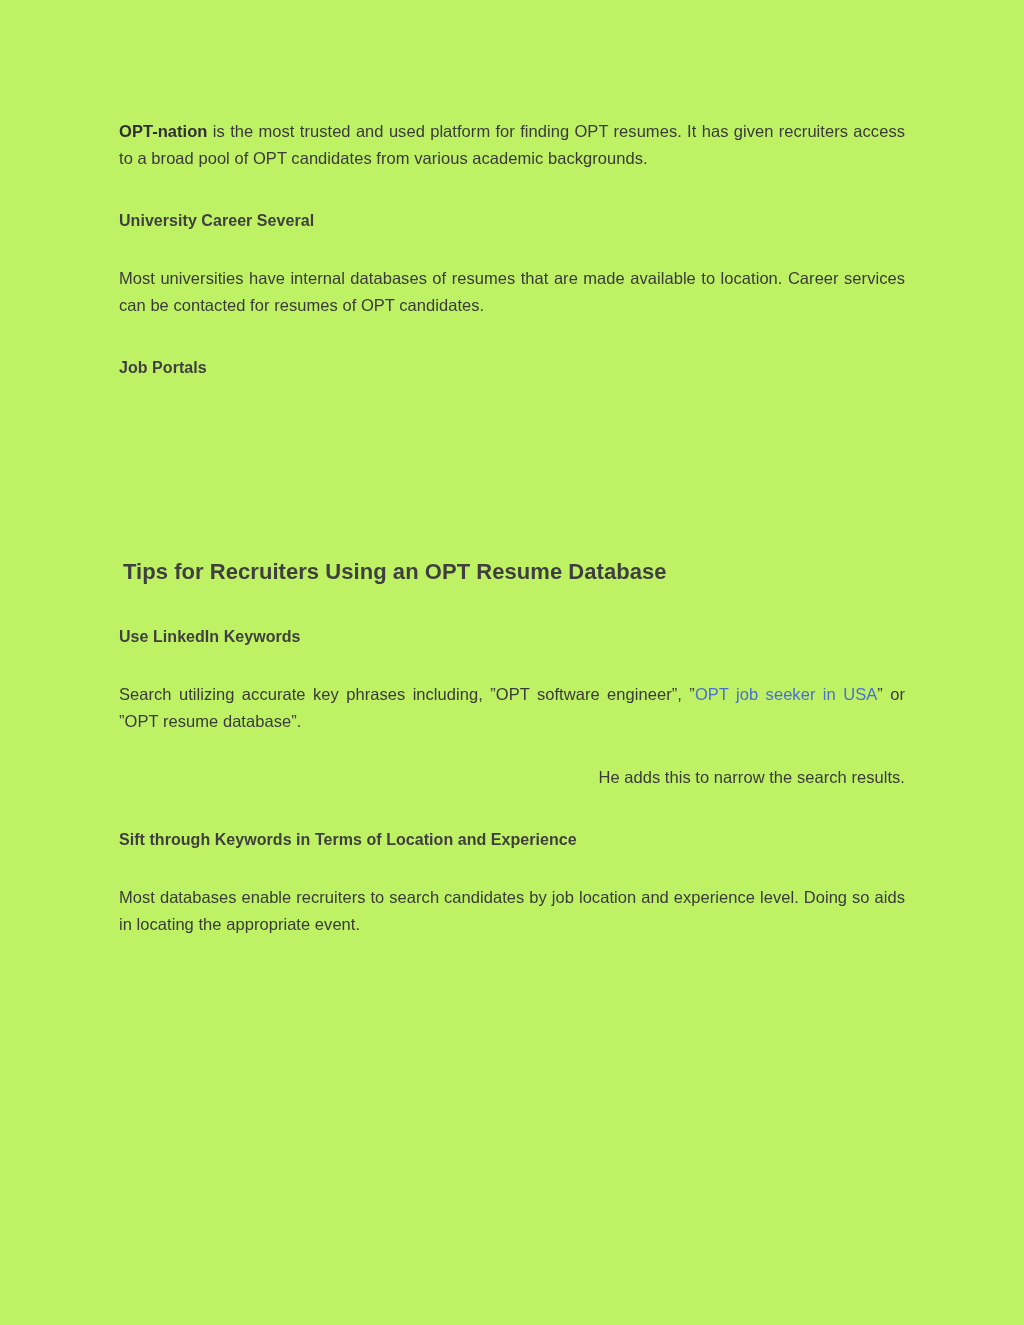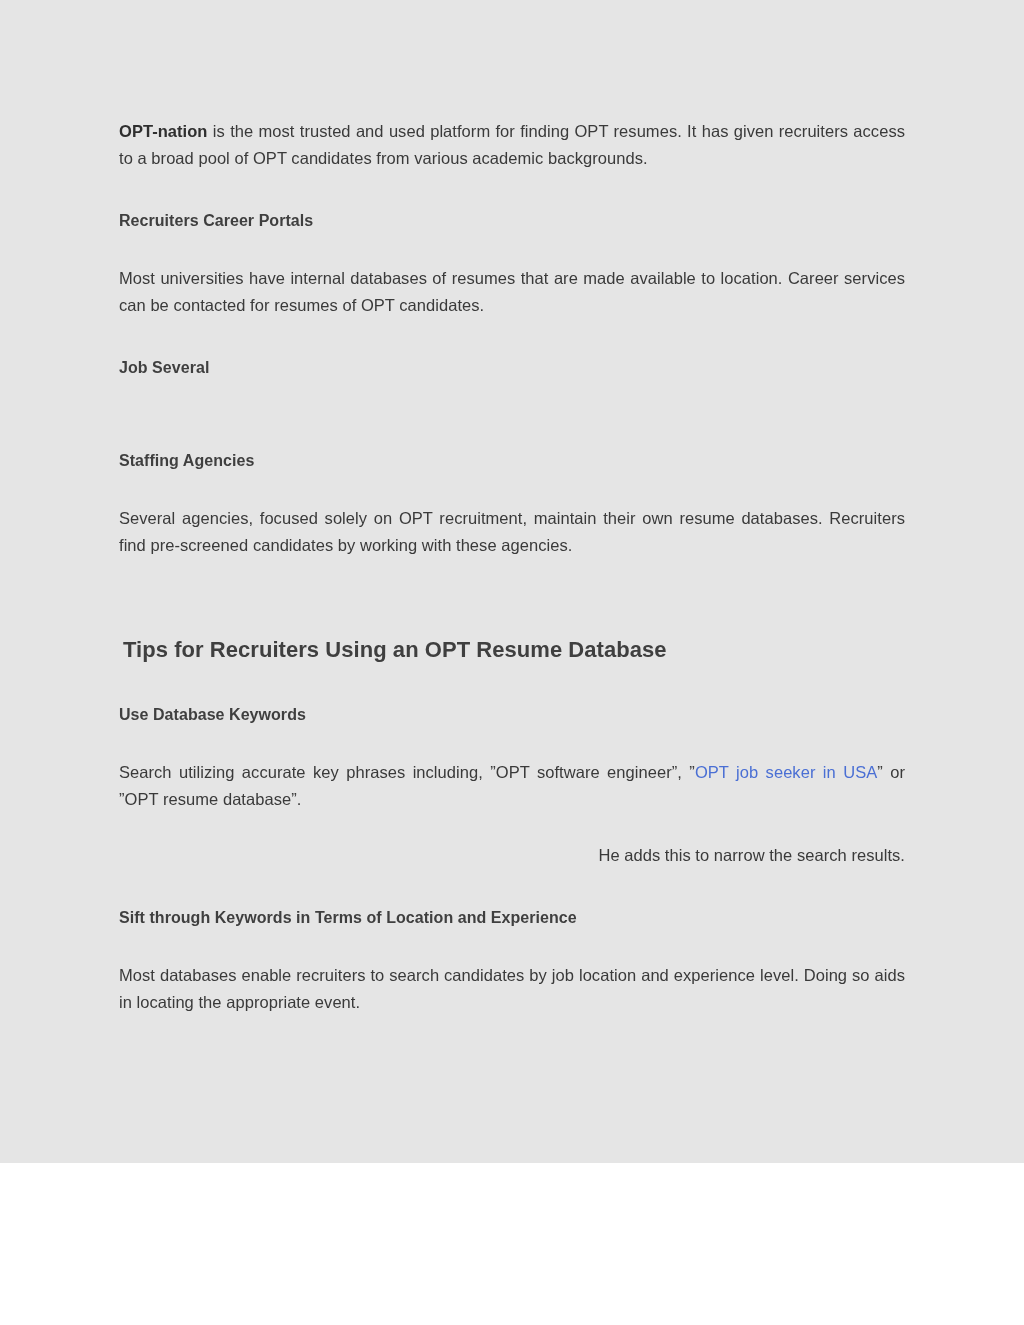--- a/index.html
+++ b/index.html
@@ -8,22 +8,22 @@
     padding: 0;
     background: #ffffff;
   }
   body {
     font-family: "Liberation Sans", sans-serif;
     color: #3a3a3a;
   }
   .page {
     position: relative;
     width: 1024px;
-    height: 1163px;
-    background: #e5e5e5;
+    height: 1325px;
+    background: #bef264;
     margin: 0 auto;
     overflow: hidden;
     box-sizing: border-box;
   }
   .content {
     position: absolute;
     left: 119px;
     top: 118px;
     width: 786px;
   }
@@ -72,38 +72,36 @@
 </style>
 </head>
 <body>
 
 <div class="page">
   <div class="content">
 
     <p class="body-text"><span class="bold-lead">OPT-nation</span><span> is the most trusted and used platform for finding OPT resumes. It has given recruiters access to a broad pool of OPT candidates from various academic backgrounds.</span></p>
 
     <div class="gap-para-to-head"></div>
-    <h3 class="sub-heading">Recruiters Career Portals</h3>
+    <h3 class="sub-heading">University Career Several</h3>
     <div class="gap-head-to-para"></div>
     <p class="body-text">Most universities have internal databases of resumes that are made available to location. Career  services can be contacted for resumes of OPT candidates.</p>
 
     <div class="gap-para-to-head"></div>
-    <h3 class="sub-heading">Job Several</h3>
+    <h3 class="sub-heading">Job Portals</h3>
     <div class="gap-head-to-para"></div>
 
     <div class="gap-para-to-head"></div>
-    <h3 class="sub-heading">Staffing Agencies</h3>
     <div class="gap-head-to-para"></div>
-    <p class="body-text">Several agencies, focused solely on OPT recruitment, maintain their own resume databases. Recruiters find pre-screened candidates by  working with these agencies.</p>
 
     <div class="gap-before-section"></div>
     <h2 class="section-heading">Tips for Recruiters Using an OPT Resume Database</h2>
 
     <div class="gap-section-to-sub"></div>
-    <h3 class="sub-heading">Use Database Keywords</h3>
+    <h3 class="sub-heading">Use LinkedIn Keywords</h3>
     <div class="gap-head-to-para"></div>
     <p class="body-text"><span>Search utilizing accurate key phrases including, ”OPT software engineer”, ”</span><a class="inline-link" href="#">OPT job seeker in USA</a><span>” or ”OPT resume database”.</span></p>
     <div class="gap-para-to-para"></div>
     <p class="body-text no-justify">He adds this to narrow the  search results.</p>
 
     <div class="gap-para-to-head"></div>
     <h3 class="sub-heading">Sift through Keywords in Terms of  Location and Experience</h3>
     <div class="gap-head-to-para"></div>
     <p class="body-text">Most databases enable recruiters to search candidates  by job location and experience level. Doing  so aids in locating the appropriate event.</p>
 

